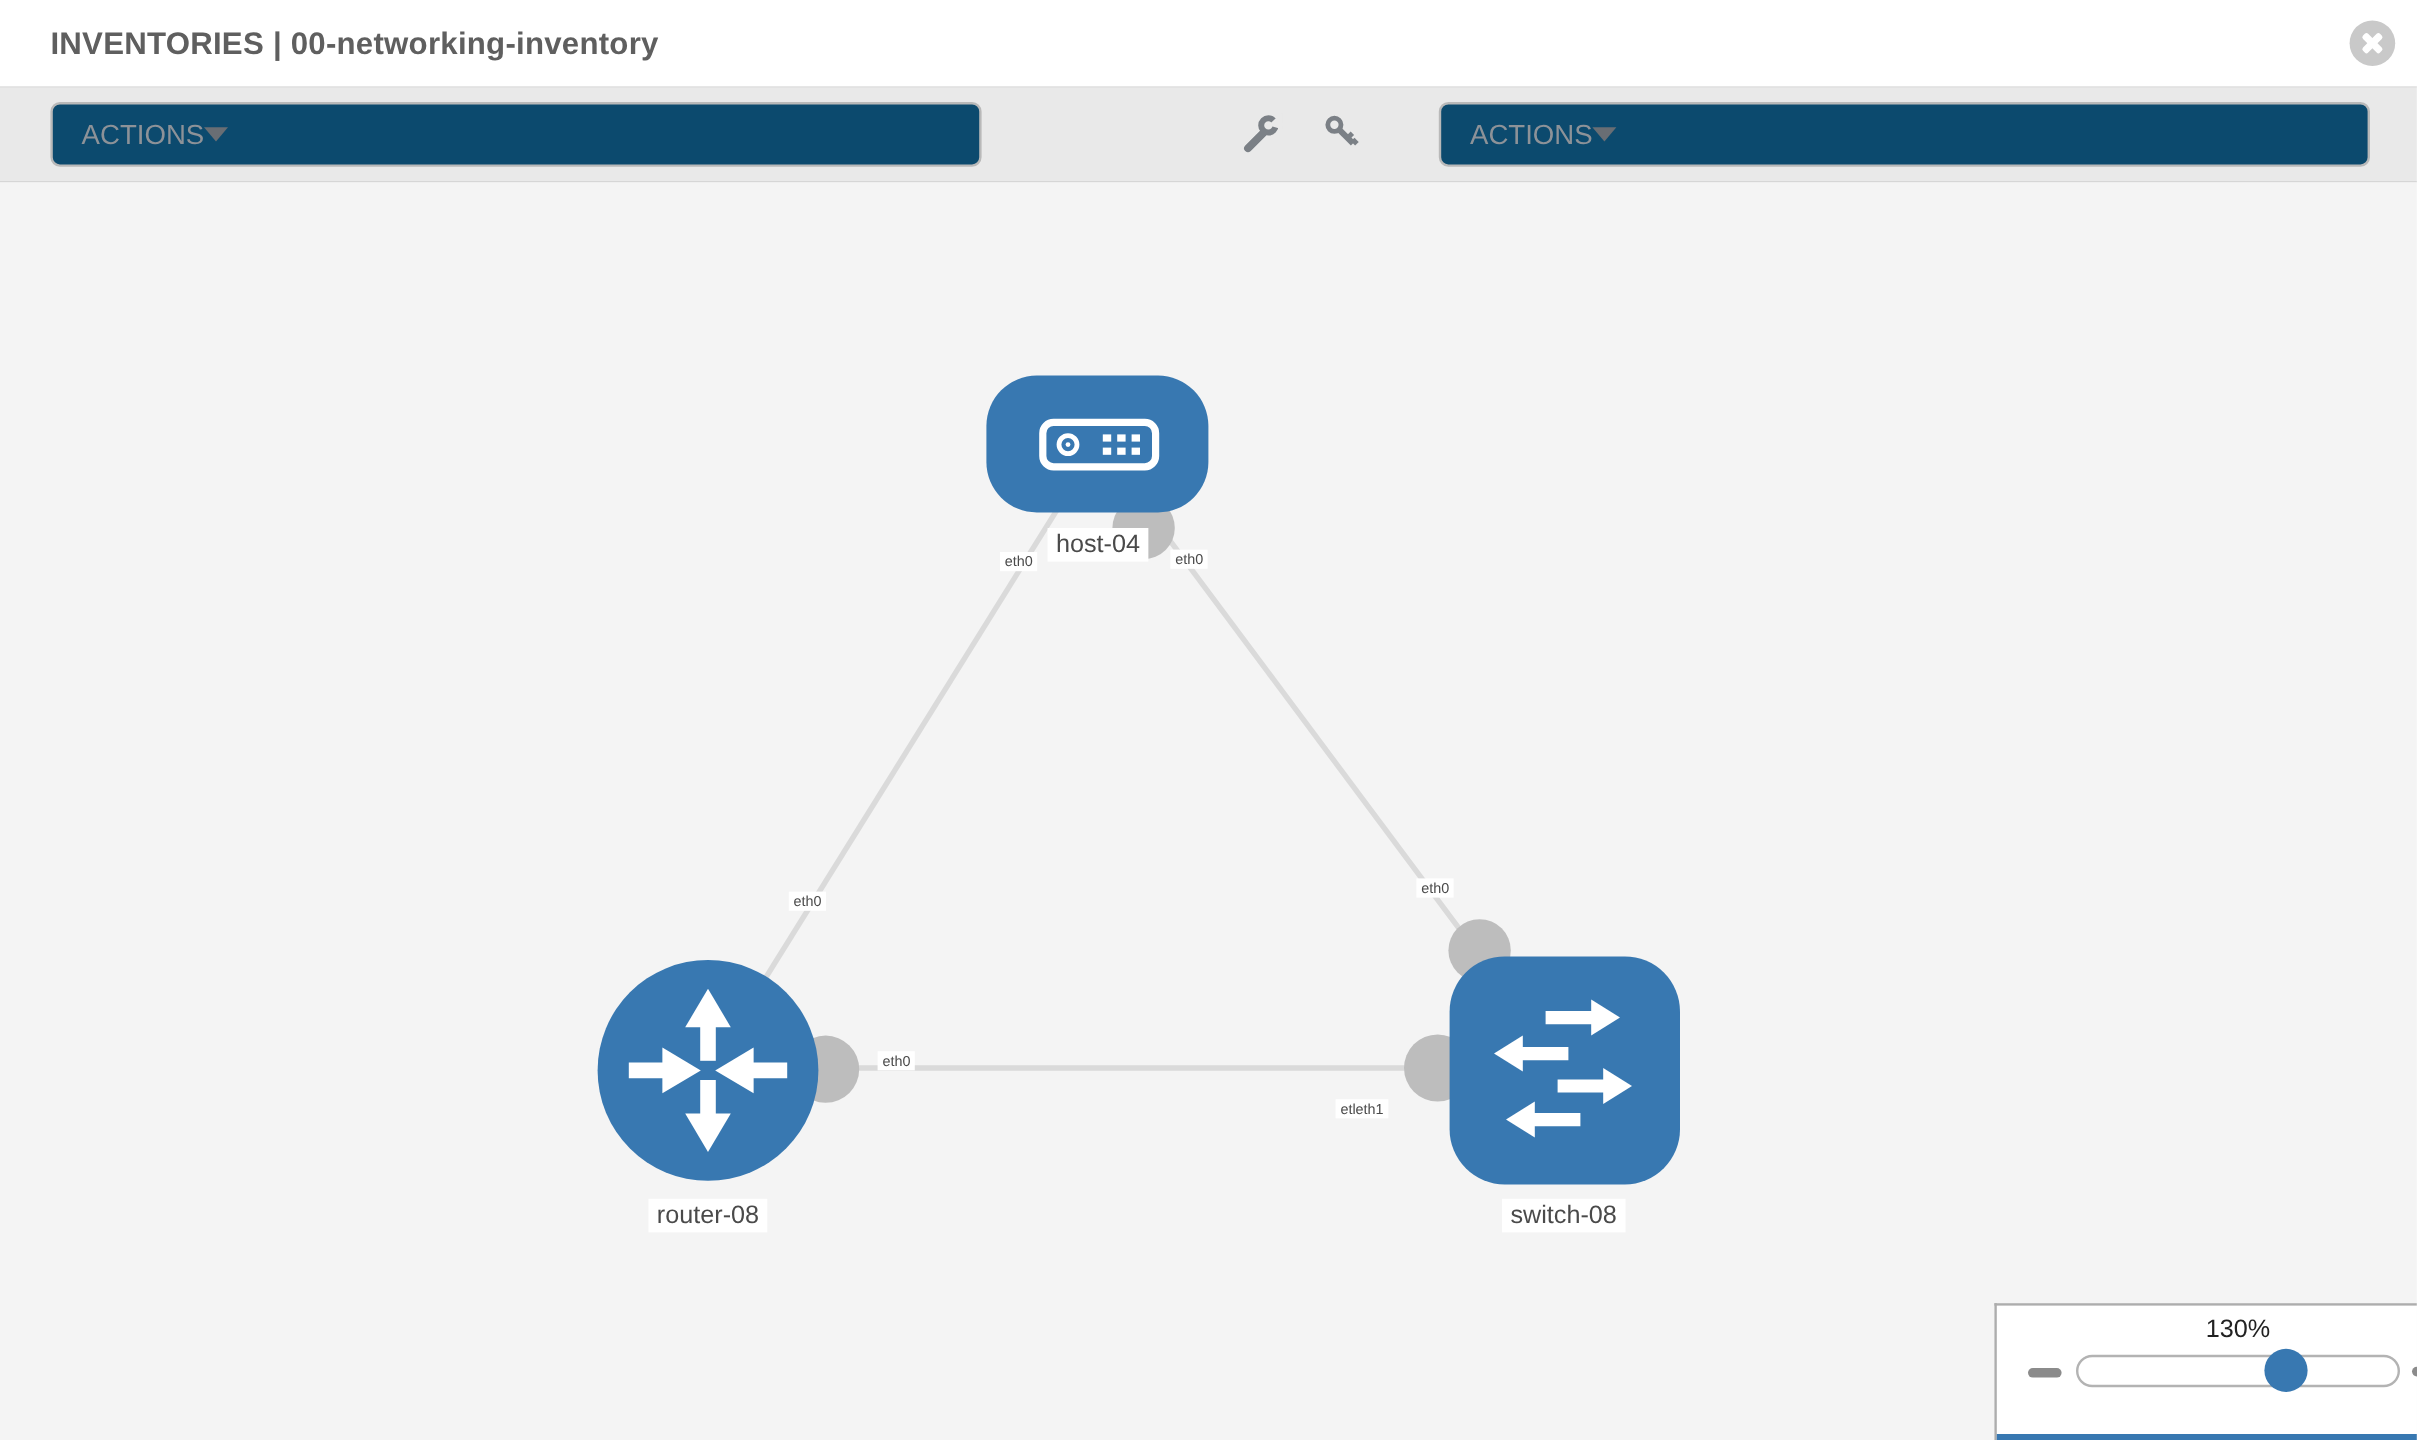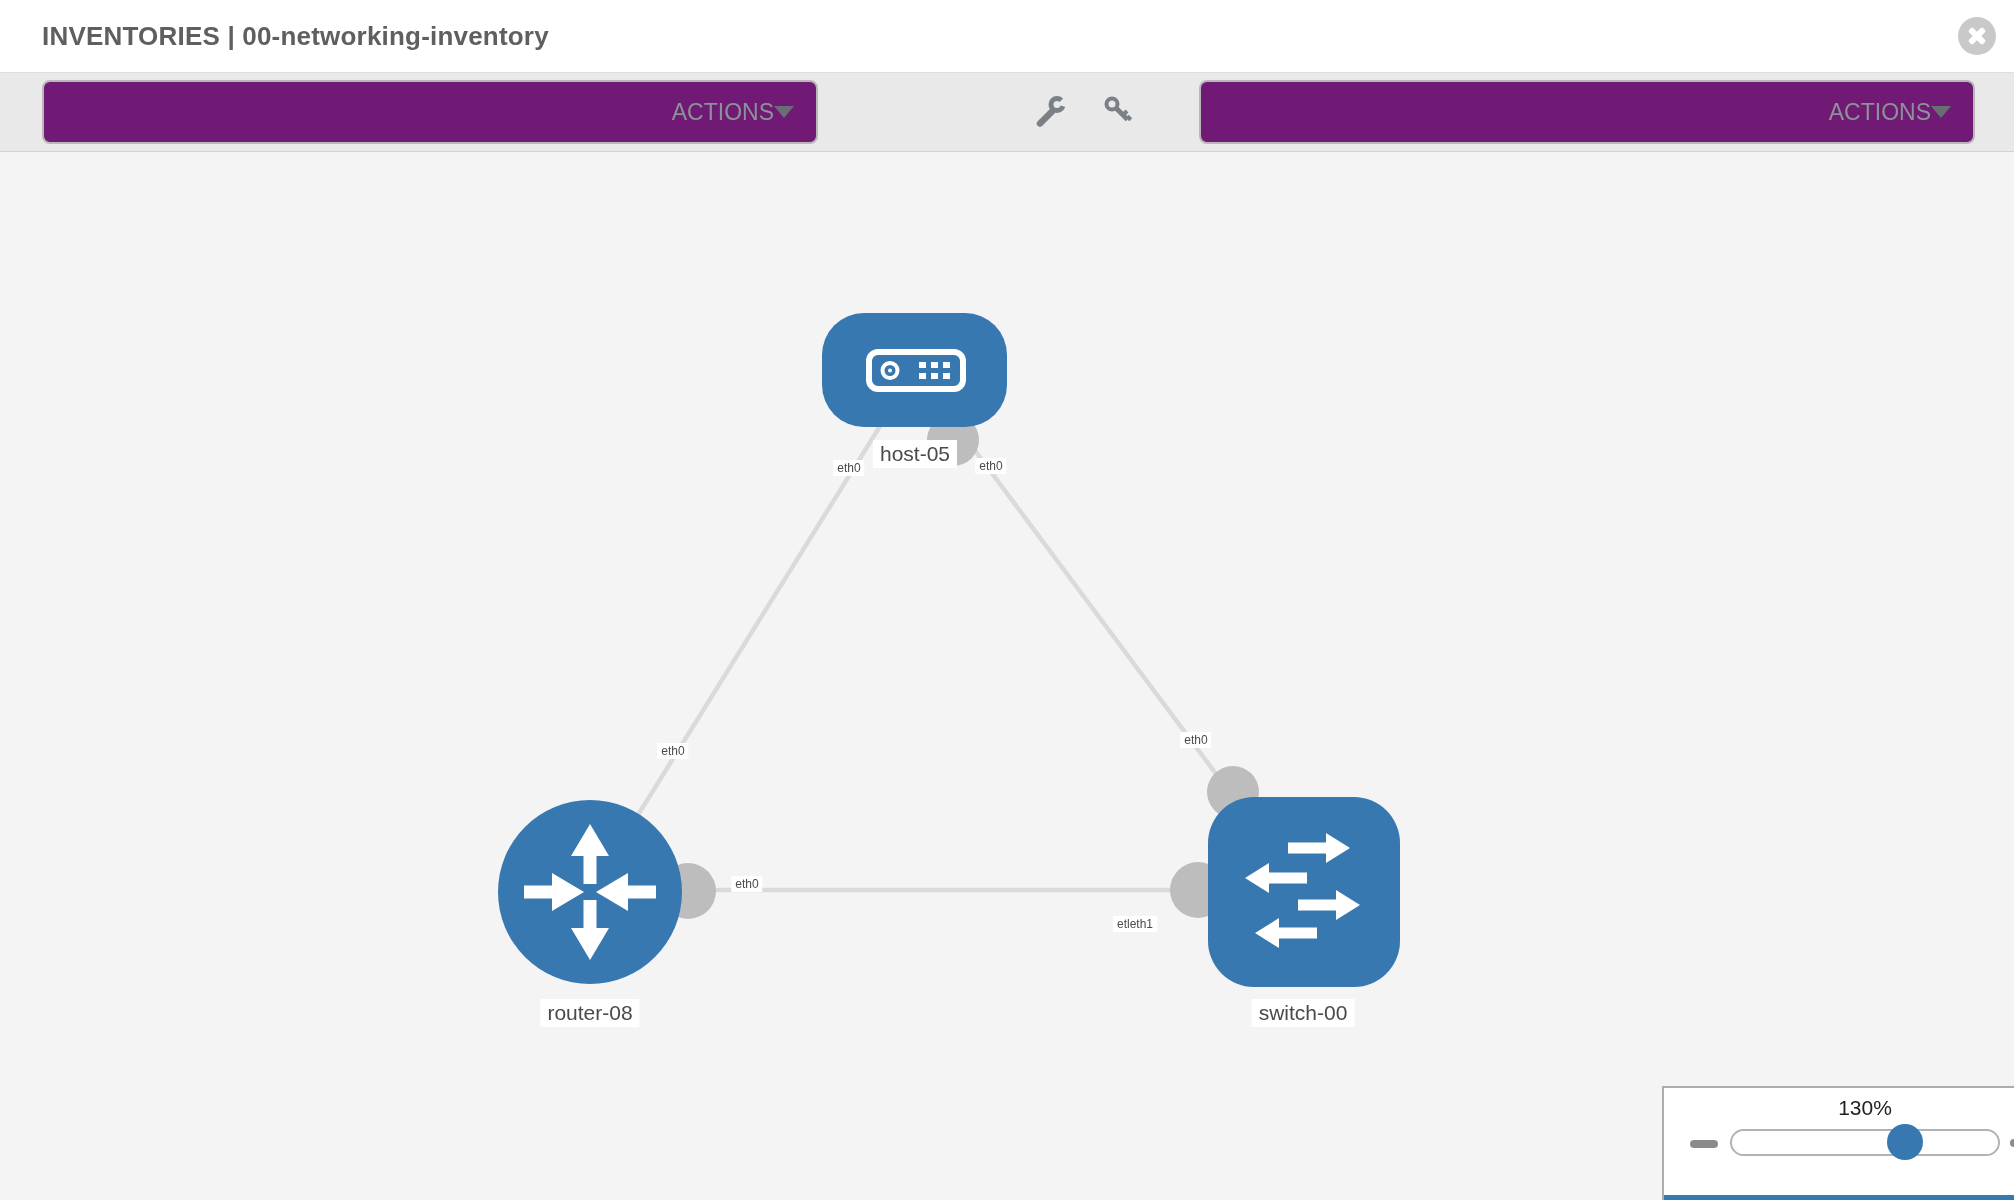--- a/index.html
+++ b/index.html
@@ -15,22 +15,22 @@
     position:relative; cursor:pointer; flex:0 0 auto; }
   .close-btn::before,.close-btn::after { content:""; position:absolute; left:9px; top:16px;
     width:20px; height:6px; border-radius:2px; background:#ffffff; }
   .close-btn::before { transform:rotate(45deg); }
   .close-btn::after  { transform:rotate(-45deg); }
 
   
   .toolbar { position:absolute; top:72px; left:0; width:2014px; height:80px;
     background:#e9e9e9; border-top:1px solid #dedede; border-bottom:1px solid #d2d2d2;
     display:flex; align-items:center; padding:0 39px 0 42px; }
-  .select-box { height:64px; background:#701a75; border:2px solid #b9b9b9;
-    border-radius:8px; display:flex; align-items:center; justify-content:flex-end;
+  .select-box { height:54px; background:#0c4a6e; border:2px solid #b9b9b9;
+    border-radius:8px; display:flex; align-items:center; justify-content:flex-start;
     padding:0 22px 0 24px; color:#8d9298; font-size:23px; cursor:pointer; }
   .select-actions { width:792px; }
   .select-search  { width:792px; margin-left:30px; }
   .caret { width:0; height:0; border-left:10px solid transparent;
     border-right:10px solid transparent; border-top:12px solid #696e74; }
   .tool-btns { display:flex; align-items:center; margin-left:215px; }
   .tool-btn { width:36px; height:36px; margin-right:32px; cursor:pointer; }
   .tool-btn svg { width:36px; height:36px; display:block; }
 
   
@@ -153,23 +153,23 @@
         <line x1="1307" y1="878" x2="1267" y2="878" stroke-width="11"></line>
         <polygon points="1269,863 1269,893 1245,878" stroke="none"></polygon>
         <line x1="1298" y1="905" x2="1338" y2="905" stroke-width="11"></line>
         <polygon points="1336,890 1336,920 1360,905" stroke="none"></polygon>
         <line x1="1317" y1="933" x2="1277" y2="933" stroke-width="11"></line>
         <polygon points="1279,918 1279,948 1255,933" stroke="none"></polygon>
       </g>
     </g>
   </svg>
 
-  <span class="diagram-label node-label" style="left:915px;  top:302px;">host-05</span>
+  <span class="diagram-label node-label" style="left:915px;  top:302px;">host-04</span>
   <span class="diagram-label node-label" style="left:590px;  top:861px;">router-08</span>
-  <span class="diagram-label node-label" style="left:1303px; top:861px;">switch-00</span>
+  <span class="diagram-label node-label" style="left:1303px; top:861px;">switch-08</span>
 
   <span class="diagram-label if-label" style="left:849px;  top:316px;">eth0</span>
   <span class="diagram-label if-label" style="left:991px;  top:314px;">eth0</span>
   <span class="diagram-label if-label" style="left:673px;  top:599px;">eth0</span>
   <span class="diagram-label if-label" style="left:1196px; top:588px;">eth0</span>
   <span class="diagram-label if-label" style="left:747px;  top:732px;">eth0</span>
   <span class="diagram-label if-label" style="left:1135px; top:772px;">etleth1</span>
 
   <div class="zoom-panel">
     <div class="zoom-value">130%</div>

